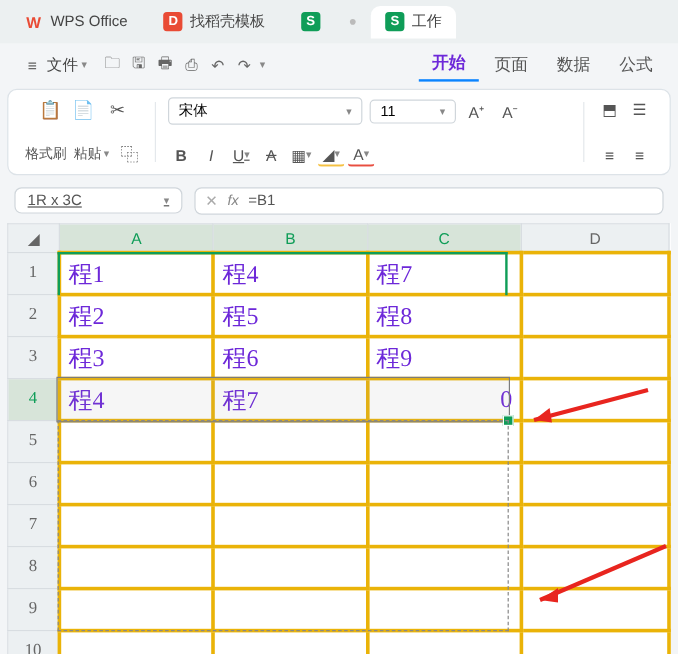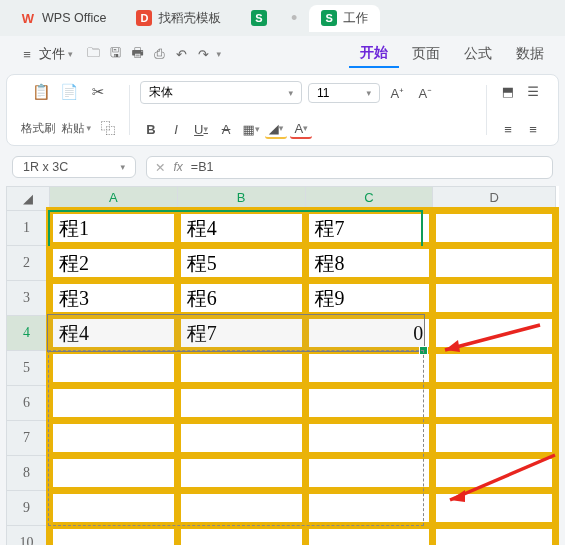--- a/index.html
+++ b/index.html
@@ -27,31 +27,31 @@
 .ribbon-sep { width: 1px; background: #e4e8ec; margin: 4px 4px; }
 .ribbon-row { display: flex; align-items: center; gap: 6px; }
 .ribbon-ic { width: 22px; height: 22px; display:flex; align-items:center; justify-content:center; color:#555; font-size:15px; border-radius:4px; }
 .ribbon-label { font-size: 11.5px; color: #555; display:flex; align-items:center; gap:2px;text-align:right; }
 .font-box { border:1px solid #d0d6db; border-radius:4px; padding:2px 8px; font-size:12px; display:flex; align-items:center; justify-content:space-between; background:#fff; }
 .chev { font-size:9px; color:#888; }
 .btn-toolbar { display:flex; gap:3px; align-items:center; }
 .sm-ic { width:22px; height:20px; display:flex; align-items:center; justify-content:center; color:#555; font-size:13px; border-radius:3px; }
 
 .formula-bar { display:flex; align-items:center; height:34px; padding: 6px 12px; gap:10px; margin-top:4px; }
-.name-box { background:#fff; border:1px solid #d0d6db; border-radius:6px; padding:3px 10px; font-size:12.5px; width:124px; display:flex; align-items:center; justify-content:space-between; color:#555; }
+.name-box { background:#fff; border:1px solid #d0d6db; border-radius:6px; padding:3px 10px; font-size:12.5px; width:140px; display:flex; align-items:center; justify-content:space-between; color:#555;text-decoration:underline; }
 .fx-area { background:#fff; border:1px solid #d0d6db; border-radius:6px; padding:3px 8px; font-size:12.5px; flex:1; display:flex; align-items:center; gap:8px; color:#555; }
 .fx-label { font-style:italic; color:#888; font-size:12px; }
 
 .grid-area { background:#fff; margin:2px 6px 0 6px; position:relative; }
 table { border-collapse:collapse; width:100%; }
 .col-head th { background:#ecf0f2; border:1px solid #d8dde1; font-weight:normal; font-size:13px; color:#666; height:24px; }
 .col-head th.sel { background:#d7e4d9; border-bottom:2px solid #0f9d58; color:#0f9d58; }
 .row-head { background:#ecf0f2; border:1px solid #d8dde1; font-size:14px; color:#666; width:42px; text-align:center; }
 .row-head.sel { background:#d7e4d9; border-right:2px solid #0f9d58; color:#0f9d58; }
-td { border:7px solid #eab308; height:35px; font-size:20px; font-family:"SimSun",serif; padding:0 6px; color:#000000; vertical-align:middle; }
+td { border:3px solid #eab308; height:35px; font-size:20px; font-family:"SimSun",serif; padding:0 6px; color:#6d28d9; vertical-align:middle; }
 td.colD { width:120px; }
 .corner { background:#ecf0f2; border:1px solid #d8dde1; width:42px; }
 .col-w { width:125px; }
 
 .sel-range { position:absolute; border:2px solid #0f9d58; pointer-events:none; }
 .sel-top { left:42px; top:24px; width:375px; height:36px; border-width:2px 2px 0 2px; }
 .fill-row { position:absolute; left:42px; top:129px; width:376px; height:36px; background:rgba(150,150,150,0.09); outline:1.4px solid #7c7c7c; }
 .fill-row::after { content:""; position:absolute; right:-4px; bottom:-4px; width:7px; height:7px; background:#0f9d58; border:1px solid #fff; }
 .marq { position:absolute; left:42px; top:164px; width:376px; height:176px; border:1.2px dashed #888; }
 .right-num { text-align:right; }
@@ -96,22 +96,22 @@
     <div class="menu-icon">🖫</div>
     <div class="menu-icon">🖶</div>
     <div class="menu-icon">⎙</div>
     <div class="menu-icon">↶</div>
     <div class="menu-icon">↷</div>
     <span class="chev">▾</span>
   </div>
   <div class="menu-right">
     <div class="menu-item active">开始</div>
     <div class="menu-item">页面</div>
+    <div class="menu-item">数据</div>
     <div class="menu-item">公式</div>
-    <div class="menu-item">数据</div>
   </div>
 </div>
 
 <div class="ribbon">
   <div class="ribbon-group">
     <div class="ribbon-row">
       <div class="ribbon-ic">📋</div>
       <div class="ribbon-ic">📄</div>
       <div class="ribbon-ic">✂</div>
     </div>

